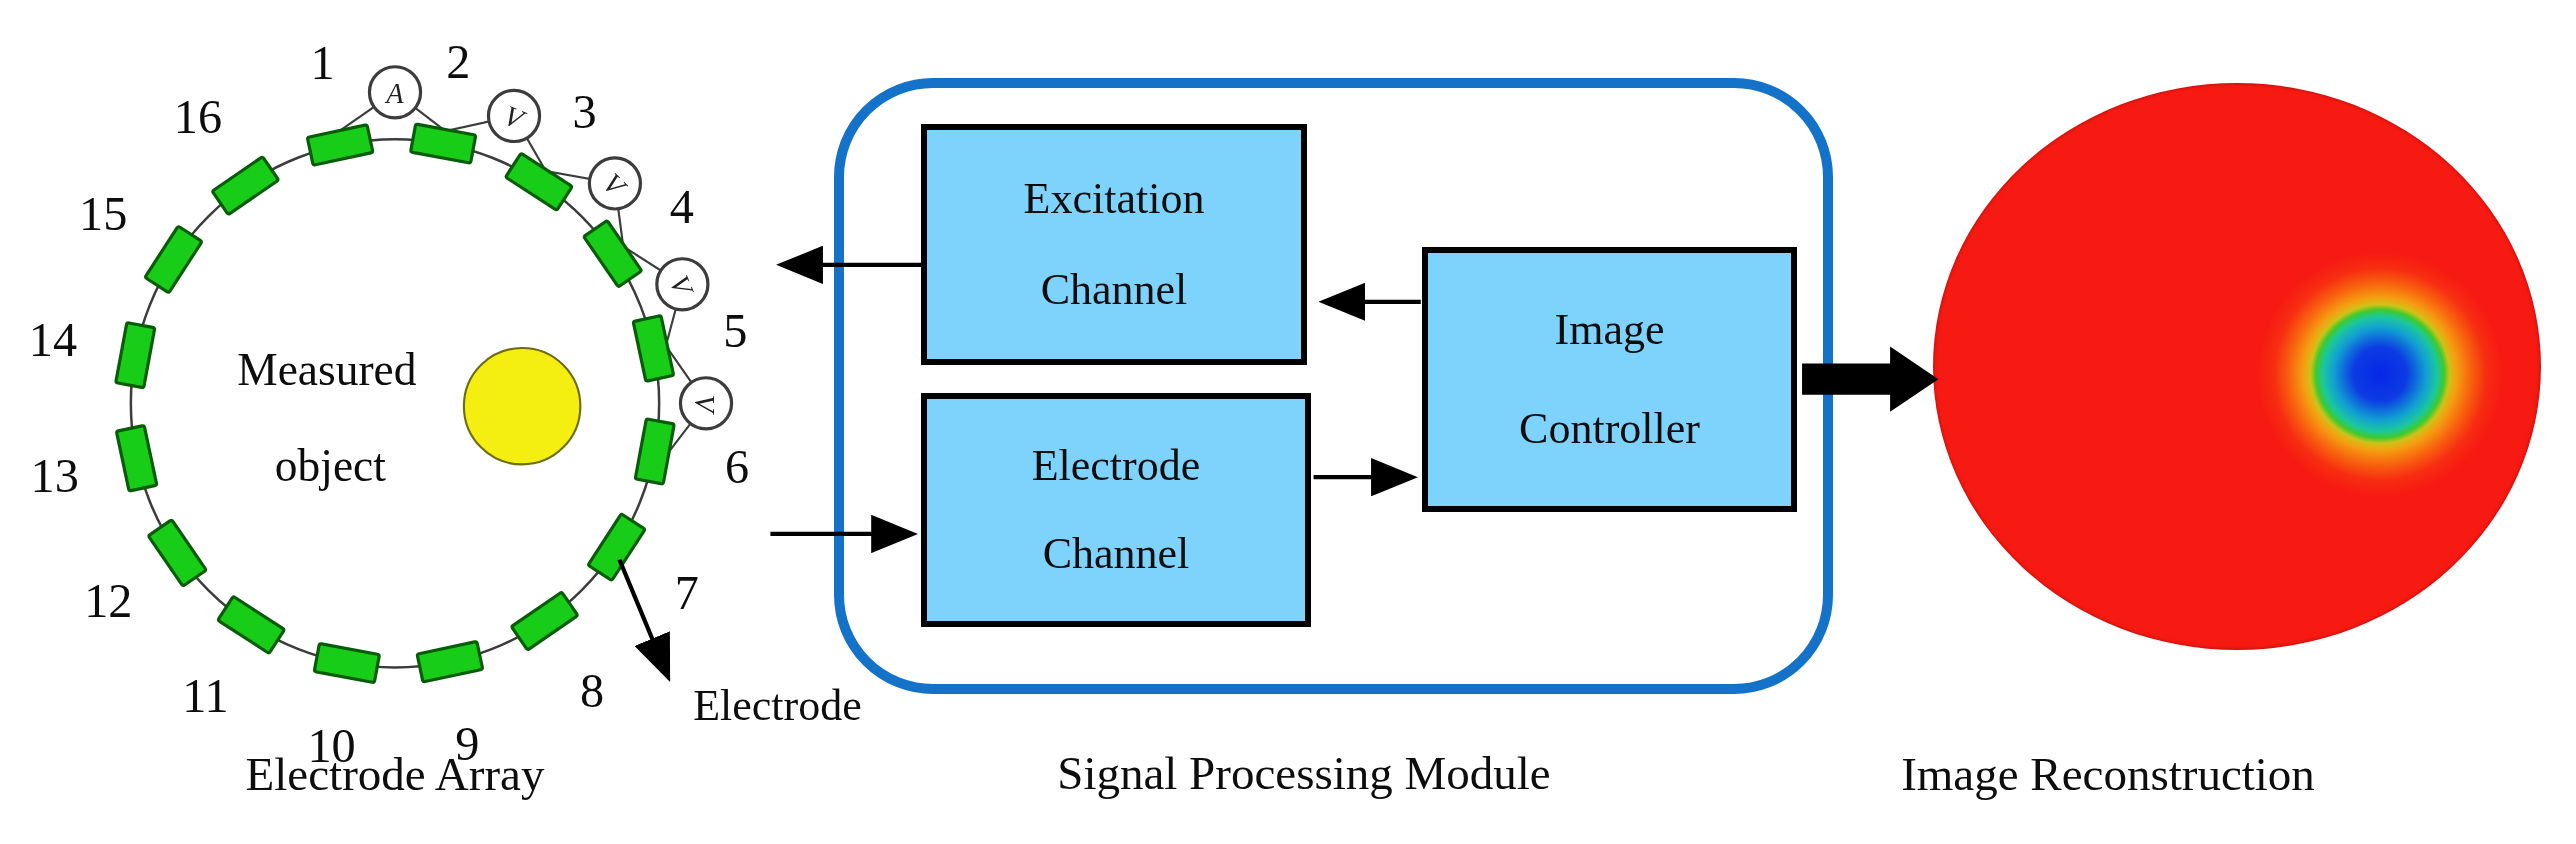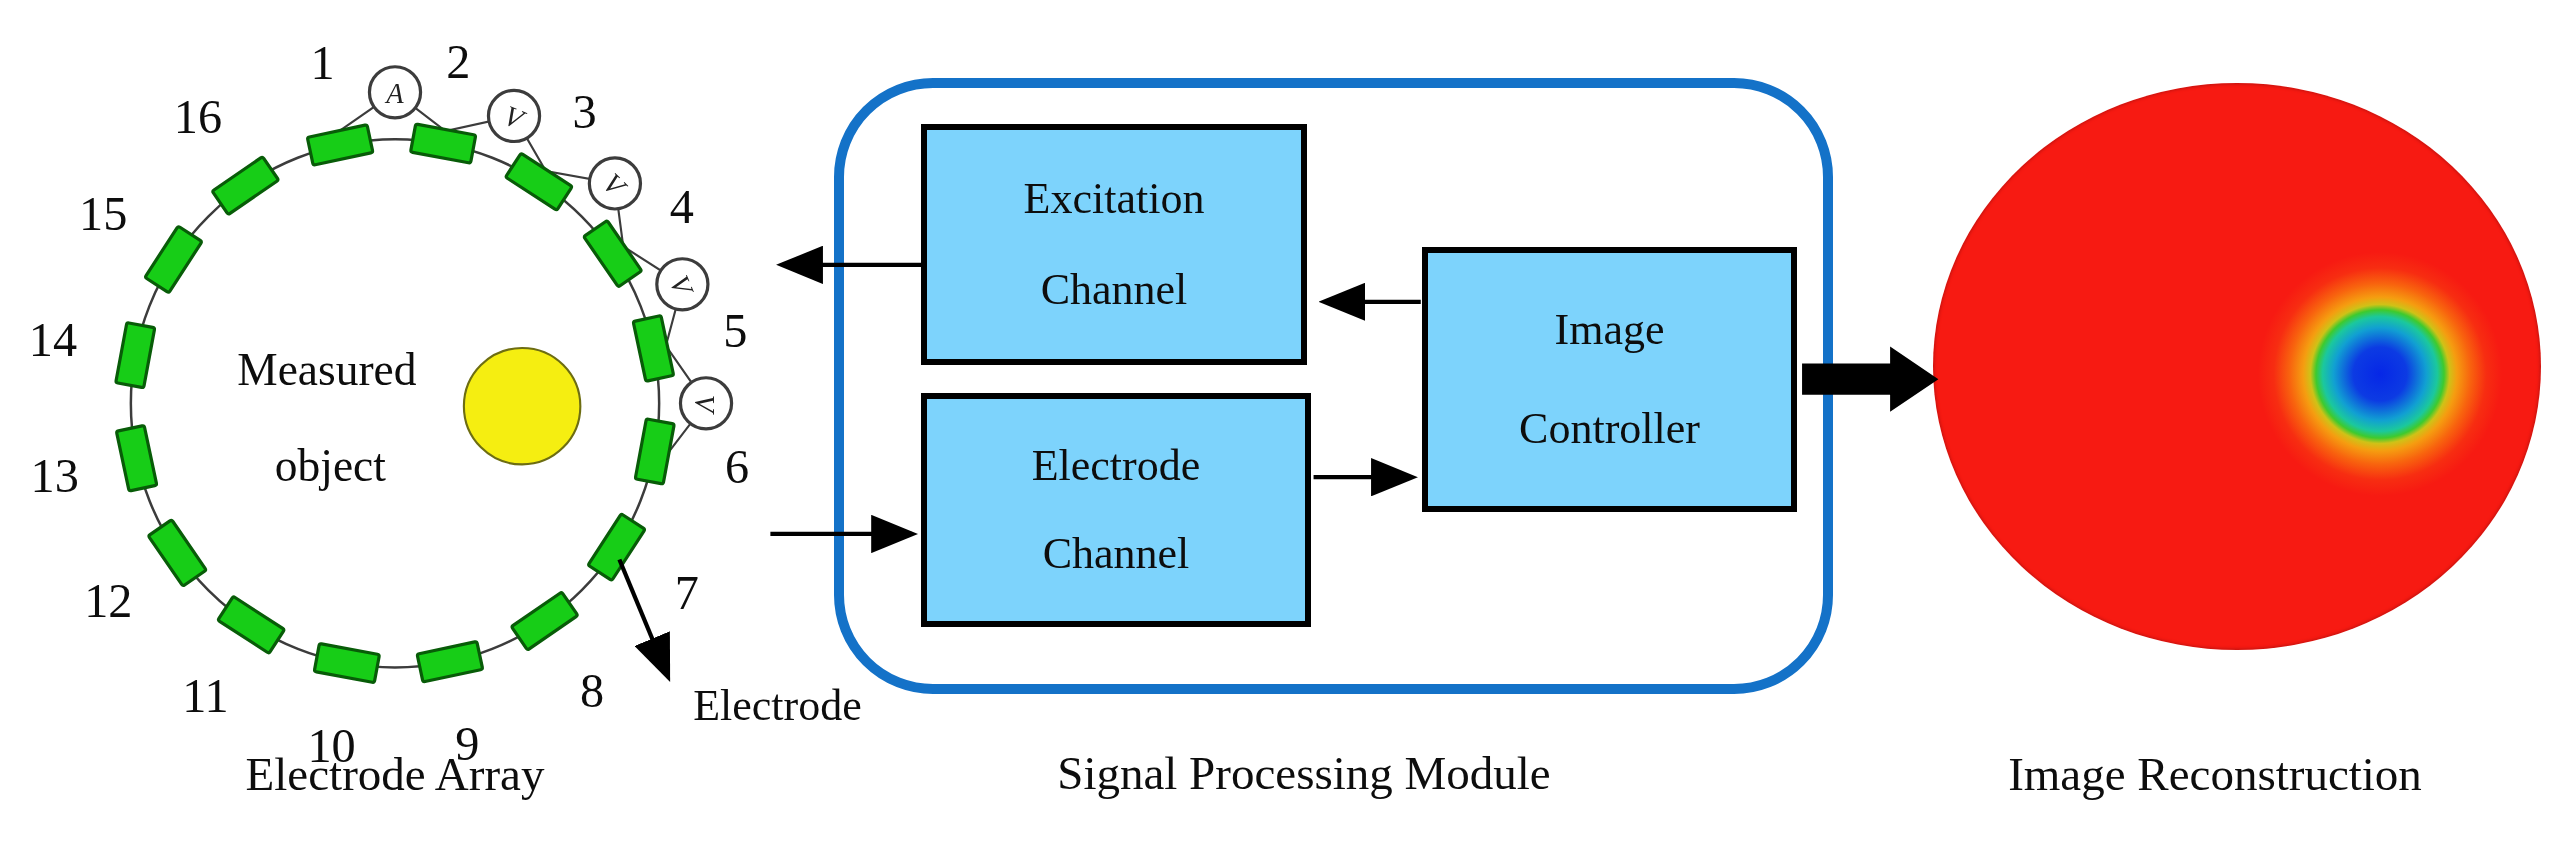--- a/index.html
+++ b/index.html
@@ -48,21 +48,21 @@
       #f71a12;
     box-shadow:inset 0 0 2.8px 1.4px #c91410;
   }
   .pointer-label{
     position:absolute;
     left:653px;top:680px;width:249px;
     font-size:44px;color:#0d0d0d;text-align:center;white-space:nowrap;
   }
   #caption-array{left:111px;top:747px;width:568px;}
   #caption-module{left:949px;top:746px;width:710px;}
-  #caption-recon{left:1931px;top:747px;width:568px;}
+  #caption-recon{left:1824px;top:747px;width:568px;}
 </style>
 </head>
 <body>
 
 <div id="canvas">
 
   <svg id="array-svg" width="888" height="845" viewBox="0 0 1250 1190">
     <defs>
       <marker id="arrowhead" markerWidth="11" markerHeight="9" refX="9.5" refY="4.5" orient="auto" markerUnits="strokeWidth">
         <path d="M0,0 L11,4.5 L0,9 Z" fill="#000"></path>

